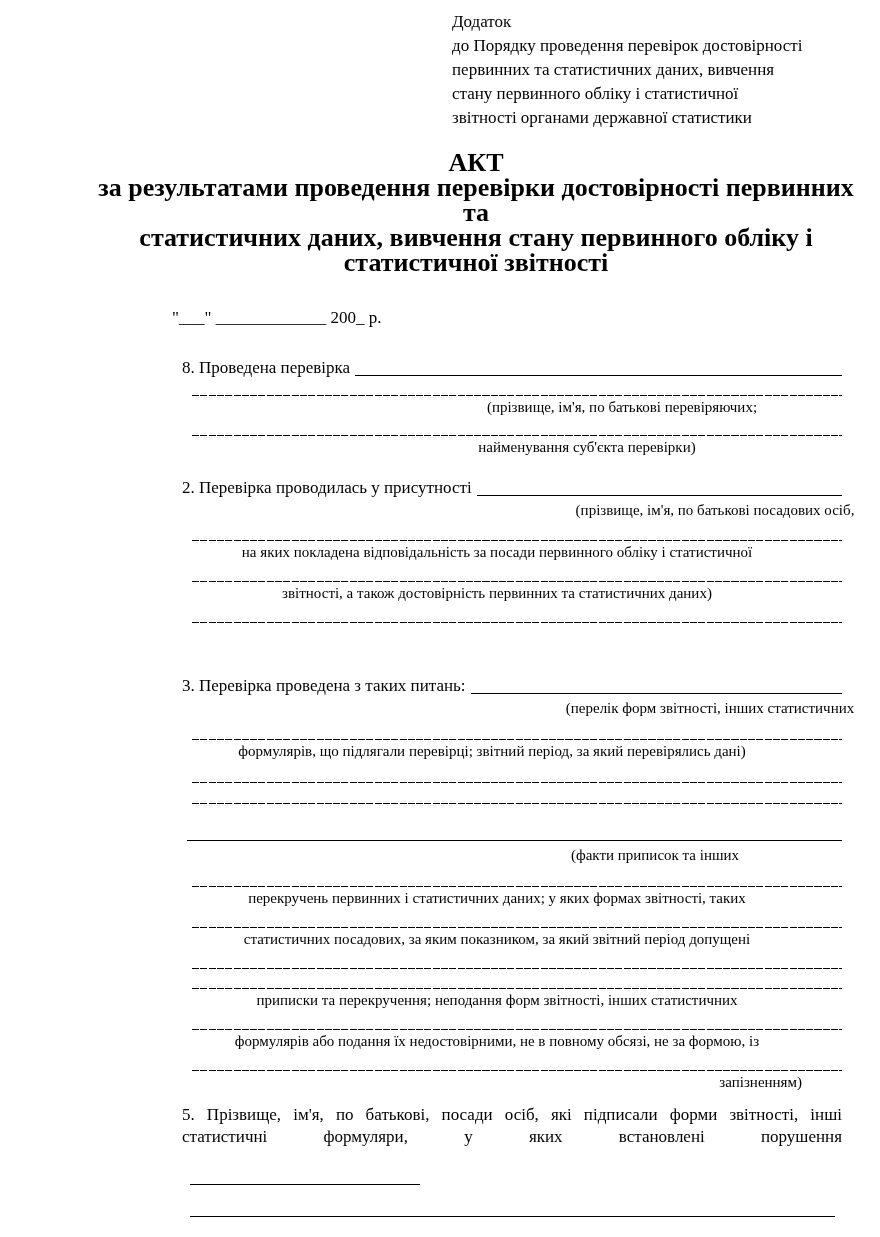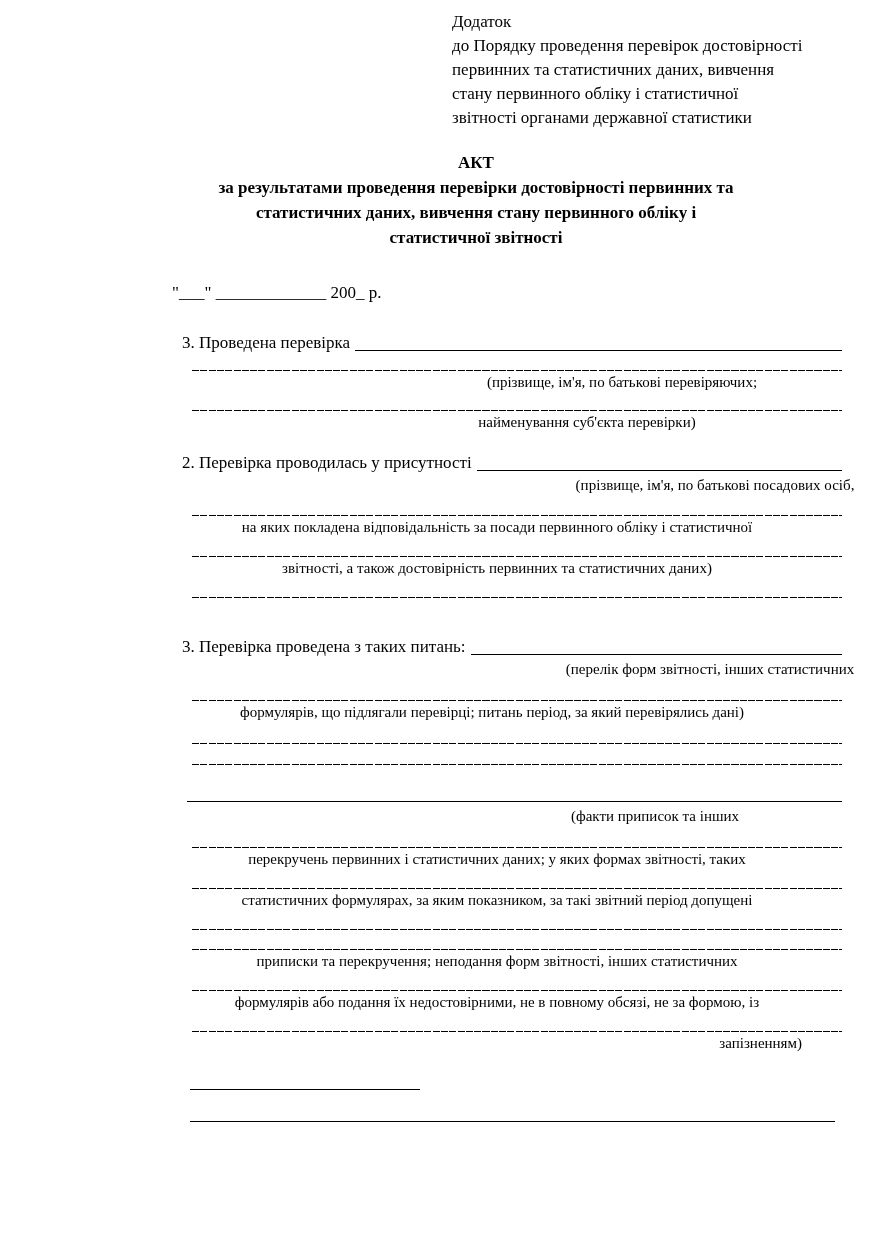--- a/index.html
+++ b/index.html
@@ -6,21 +6,21 @@
   .page {
     width:880px; height:1237px; background:#ffffff; color:#000000;
     font-family:"Liberation Serif", serif; font-size:17px;
     position:relative; overflow:hidden; box-sizing:border-box; padding-top:10px;
   }
   .appendix-note {
     margin-left:452px; width:410px; line-height:24px; white-space:pre-line;
   }
   .doc-title {
     margin-left:96px; width:760px; margin-top:20px;
-    font-weight:bold; font-size:17px; line-height:25px;
+    font-weight:bold; font-size:26px; line-height:25px;
     text-align:center; white-space:pre-line;
   }
   .date-line { margin-left:172px; margin-top:32px; line-height:22px; }
   .form-items { margin-left:182px; width:660px; }
   .form-item { margin-top:28px; }
   .label-row { display:flex; line-height:22px; }
   .label-row .label { white-space:nowrap; }
   .fill-line { flex:1; border-bottom:1px solid #000; margin-bottom:3px; margin-left:5px; }
   .blank-line {
     height:1px; margin-left:10px; width:650px; margin-top:20px;
@@ -43,66 +43,67 @@
 стану первинного обліку і статистичної
 звітності органами державної статистики</div>
   <div class="doc-title">АКТ
 за результатами проведення перевірки достовірності первинних та
 статистичних даних, вивчення стану первинного обліку і
 статистичної звітності</div>
   <div class="date-line">"___" _____________ 200_ р.</div>
   <div class="form-items">
       <div class="form-item" style="margin-top: 28px;">
         <div class="label-row">
-          <span class="label">3. Проведена перевірка</span>
+          <span class="label">8. Проведена перевірка</span>
           <span class="fill-line"></span>
         </div>
         <div class="blank-line" style="margin-top: 16px;"></div>
         <div class="cap" style="left: 105px;">(прізвище, ім'я, по батькові перевіряючих;</div>
         <div class="blank-line" style="margin-top: 18px;"></div>
         <div class="cap" style="left: 70px;">найменування суб'єкта перевірки)</div>
       </div>
       <div class="form-item" style="margin-top: 20px;">
         <div class="label-row">
           <span class="label">2. Перевірка проводилась у присутності</span>
           <span class="fill-line"></span>
         </div>
         <div class="cap" style="left: 198px;">(прізвище, ім'я, по батькові посадових осіб,</div>
         <div class="blank-line" style="margin-top: 20px;"></div>
         <div class="cap" style="left: -20px;">на яких покладена відповідальність за посади первинного обліку і статистичної</div>
         <div class="blank-line" style="margin-top: 19px;"></div>
         <div class="cap" style="left: -20px;">звітності, а також достовірність первинних та статистичних даних)</div>
         <div class="blank-line" style="margin-top: 19px;"></div>
       </div>
-      <div class="form-item" style="margin-top: 38px;">
+      <div class="form-item" style="margin-top: 52px;">
         <div class="label-row">
           <span class="label">3. Перевірка проведена з таких питань:</span>
           <span class="fill-line"></span>
         </div>
         <div class="cap" style="left: 193px;">(перелік форм звітності, інших статистичних</div>
         <div class="blank-line" style="margin-top: 21px;"></div>
-        <div class="cap" style="left: -25px;">формулярів, що підлягали перевірці; питань період, за який перевірялись дані)</div>
+        <div class="cap" style="left: -25px;">формулярів, що підлягали перевірці; звітний період, за який перевірялись дані)</div>
         <div class="blank-line" style="margin-top: 21px;"></div>
         <div class="blank-line" style="margin-top: 20px;"></div>
       </div>
       <div class="form-item" style="margin-top: 36px;">
         <div class="label-row">
           <span class="fill-line"></span>
         </div>
         <div class="cap" style="left: 138px;">(факти приписок та інших</div>
         <div class="blank-line" style="margin-top: 21px;"></div>
         <div class="cap" style="left: -20px;">перекручень первинних і статистичних даних; у яких формах звітності, таких</div>
         <div class="blank-line" style="margin-top: 19px;"></div>
-        <div class="cap" style="left: -20px;">статистичних формулярах, за яким показником, за такі звітний період допущені</div>
+        <div class="cap" style="left: -20px;">статистичних посадових, за яким показником, за який звітний період допущені</div>
         <div class="blank-line" style="margin-top: 19px;"></div>
         <div class="blank-line" style="margin-top: 19px;"></div>
         <div class="cap" style="left: -20px;">приписки та перекручення; неподання форм звітності, інших статистичних</div>
         <div class="blank-line" style="margin-top: 19px;"></div>
         <div class="cap" style="left: -20px;">формулярів або подання їх недостовірними, не в повному обсязі, не за формою, із</div>
         <div class="blank-line" style="margin-top: 19px;"></div>
         <div class="cap" style="left: -40px; text-align: right;">запізненням)</div>
       </div>
       <div class="form-item" style="margin-top: 12px;">
+        <div class="para">5. Прізвище, ім'я, по батькові, посади осіб, які підписали форми звітності, інші статистичні формуляри, у яких встановлені порушення</div>
         <div class="solid-line" style="width: 230px; margin-top: 36px;"></div>
         <div class="solid-line" style="width: 645px; margin-top: 31px;"></div>
       </div>
     </div>
 </div>
 
 </body></html>

